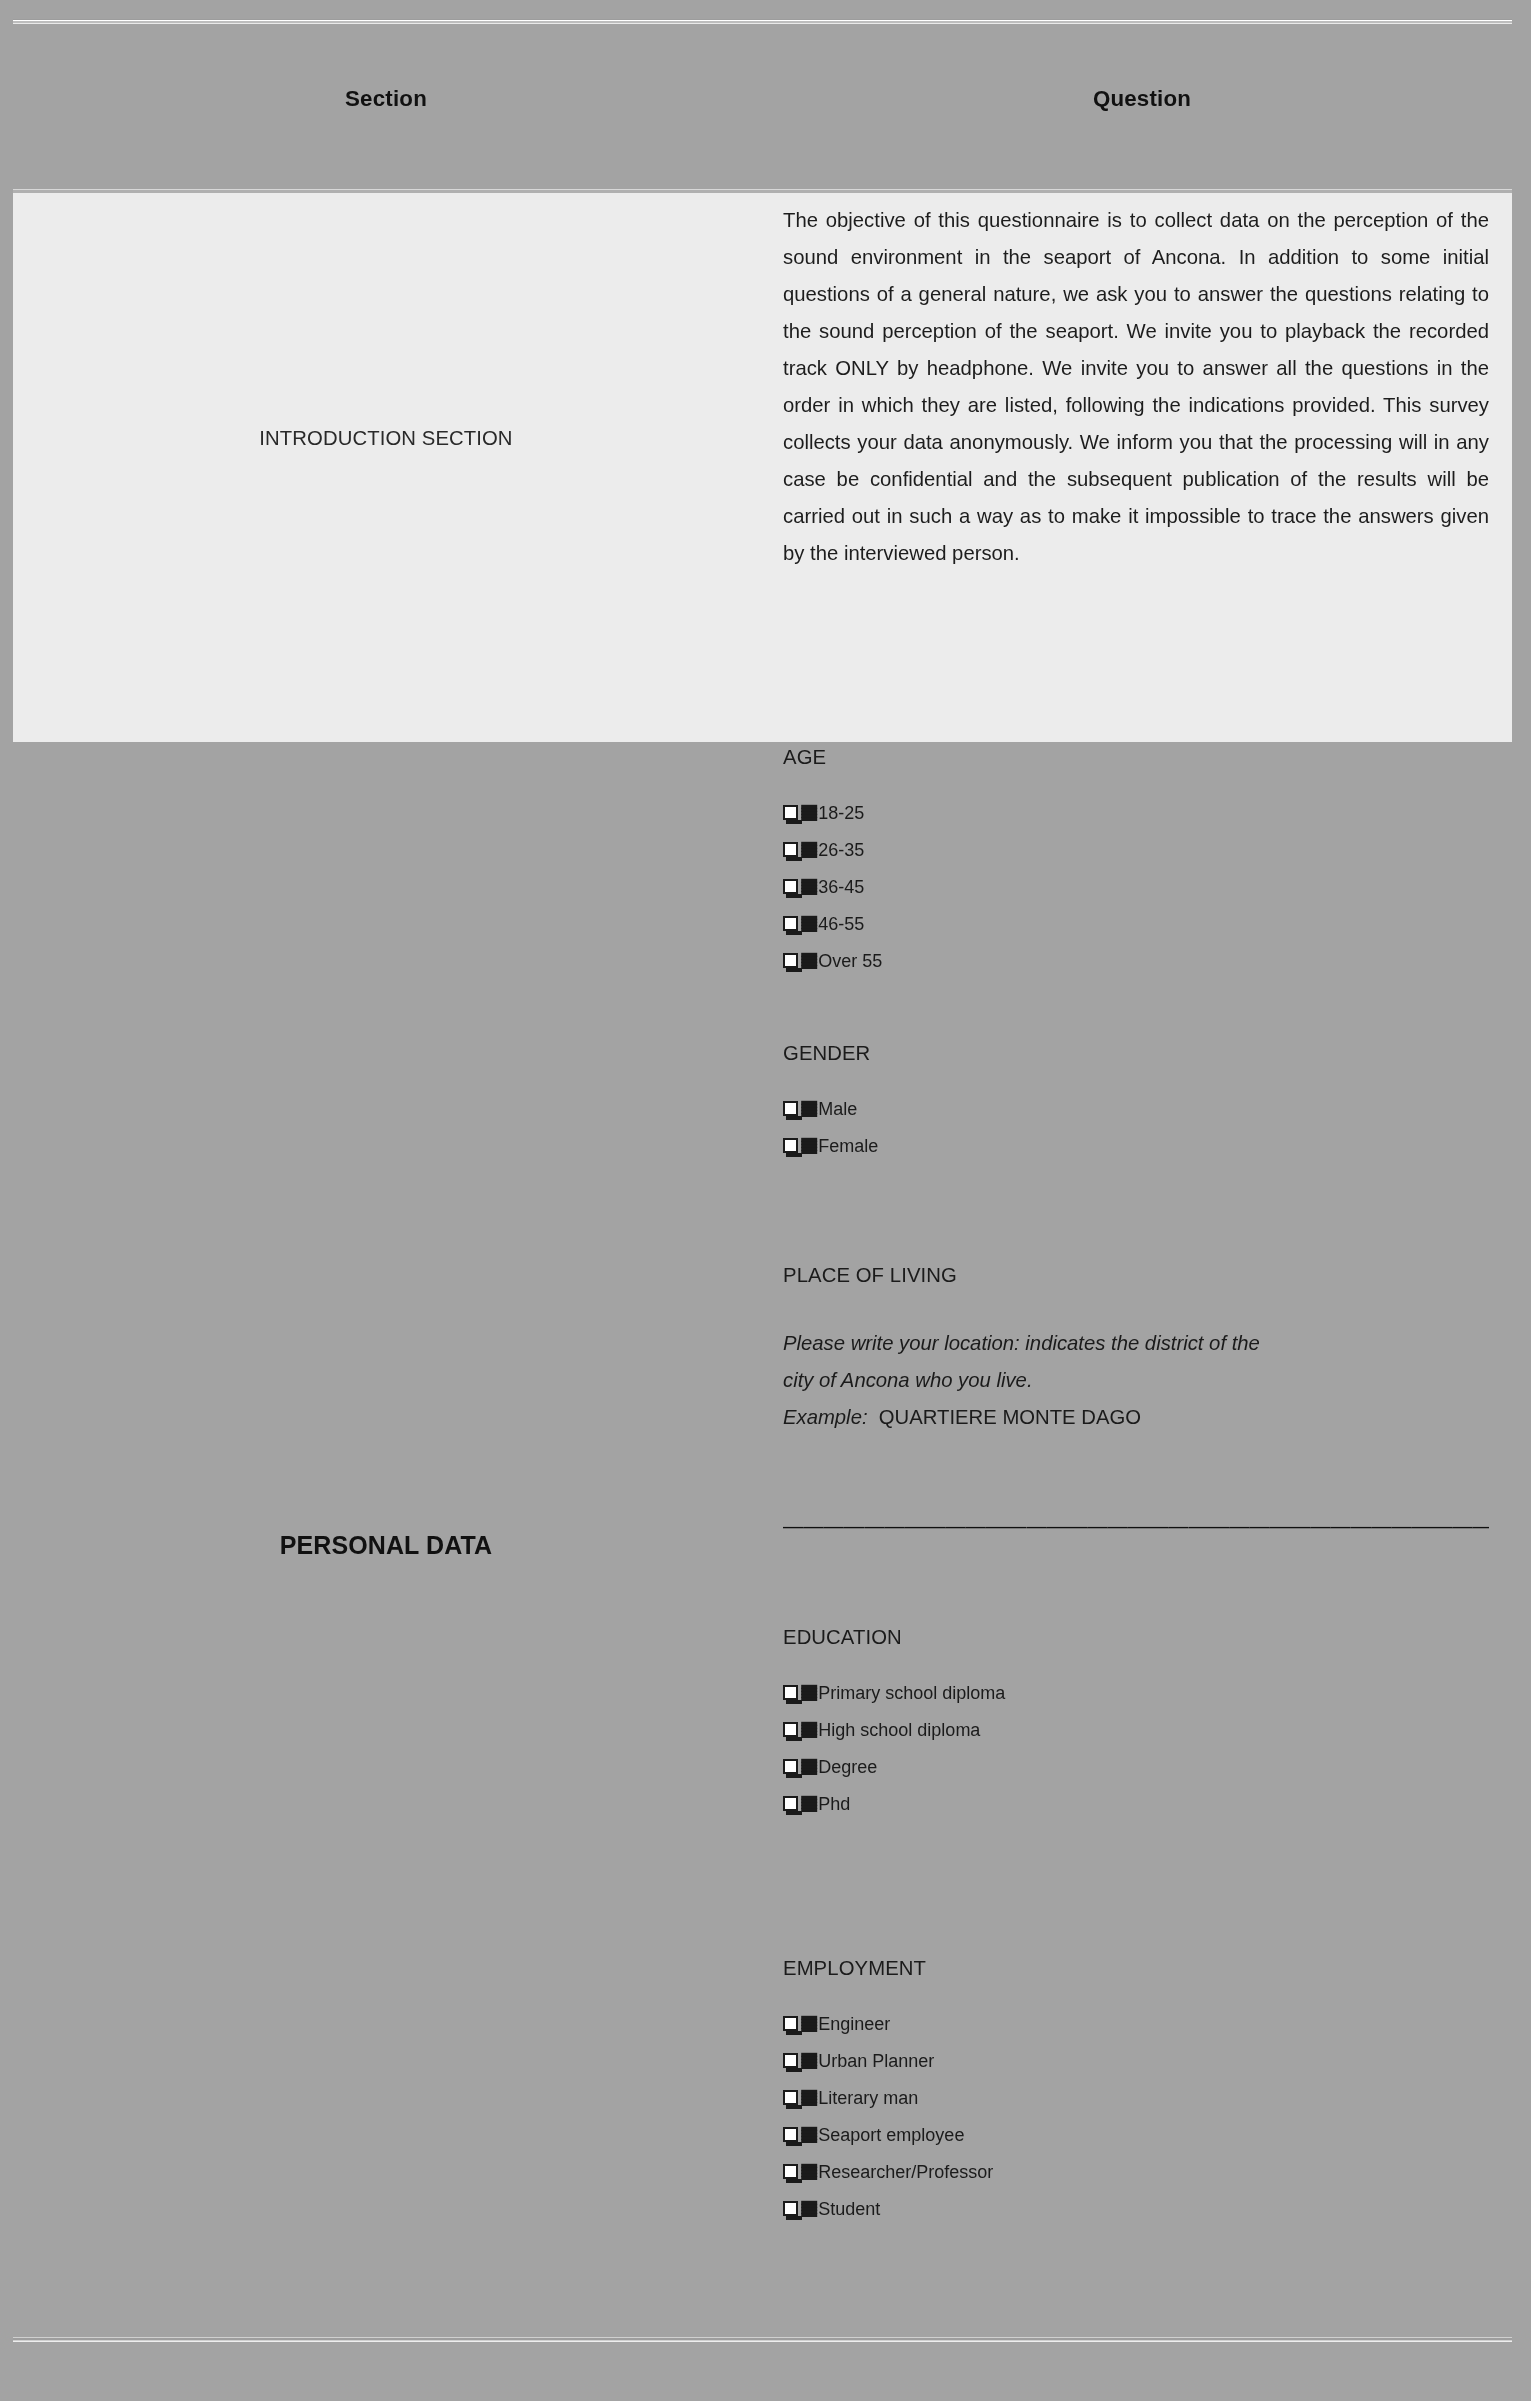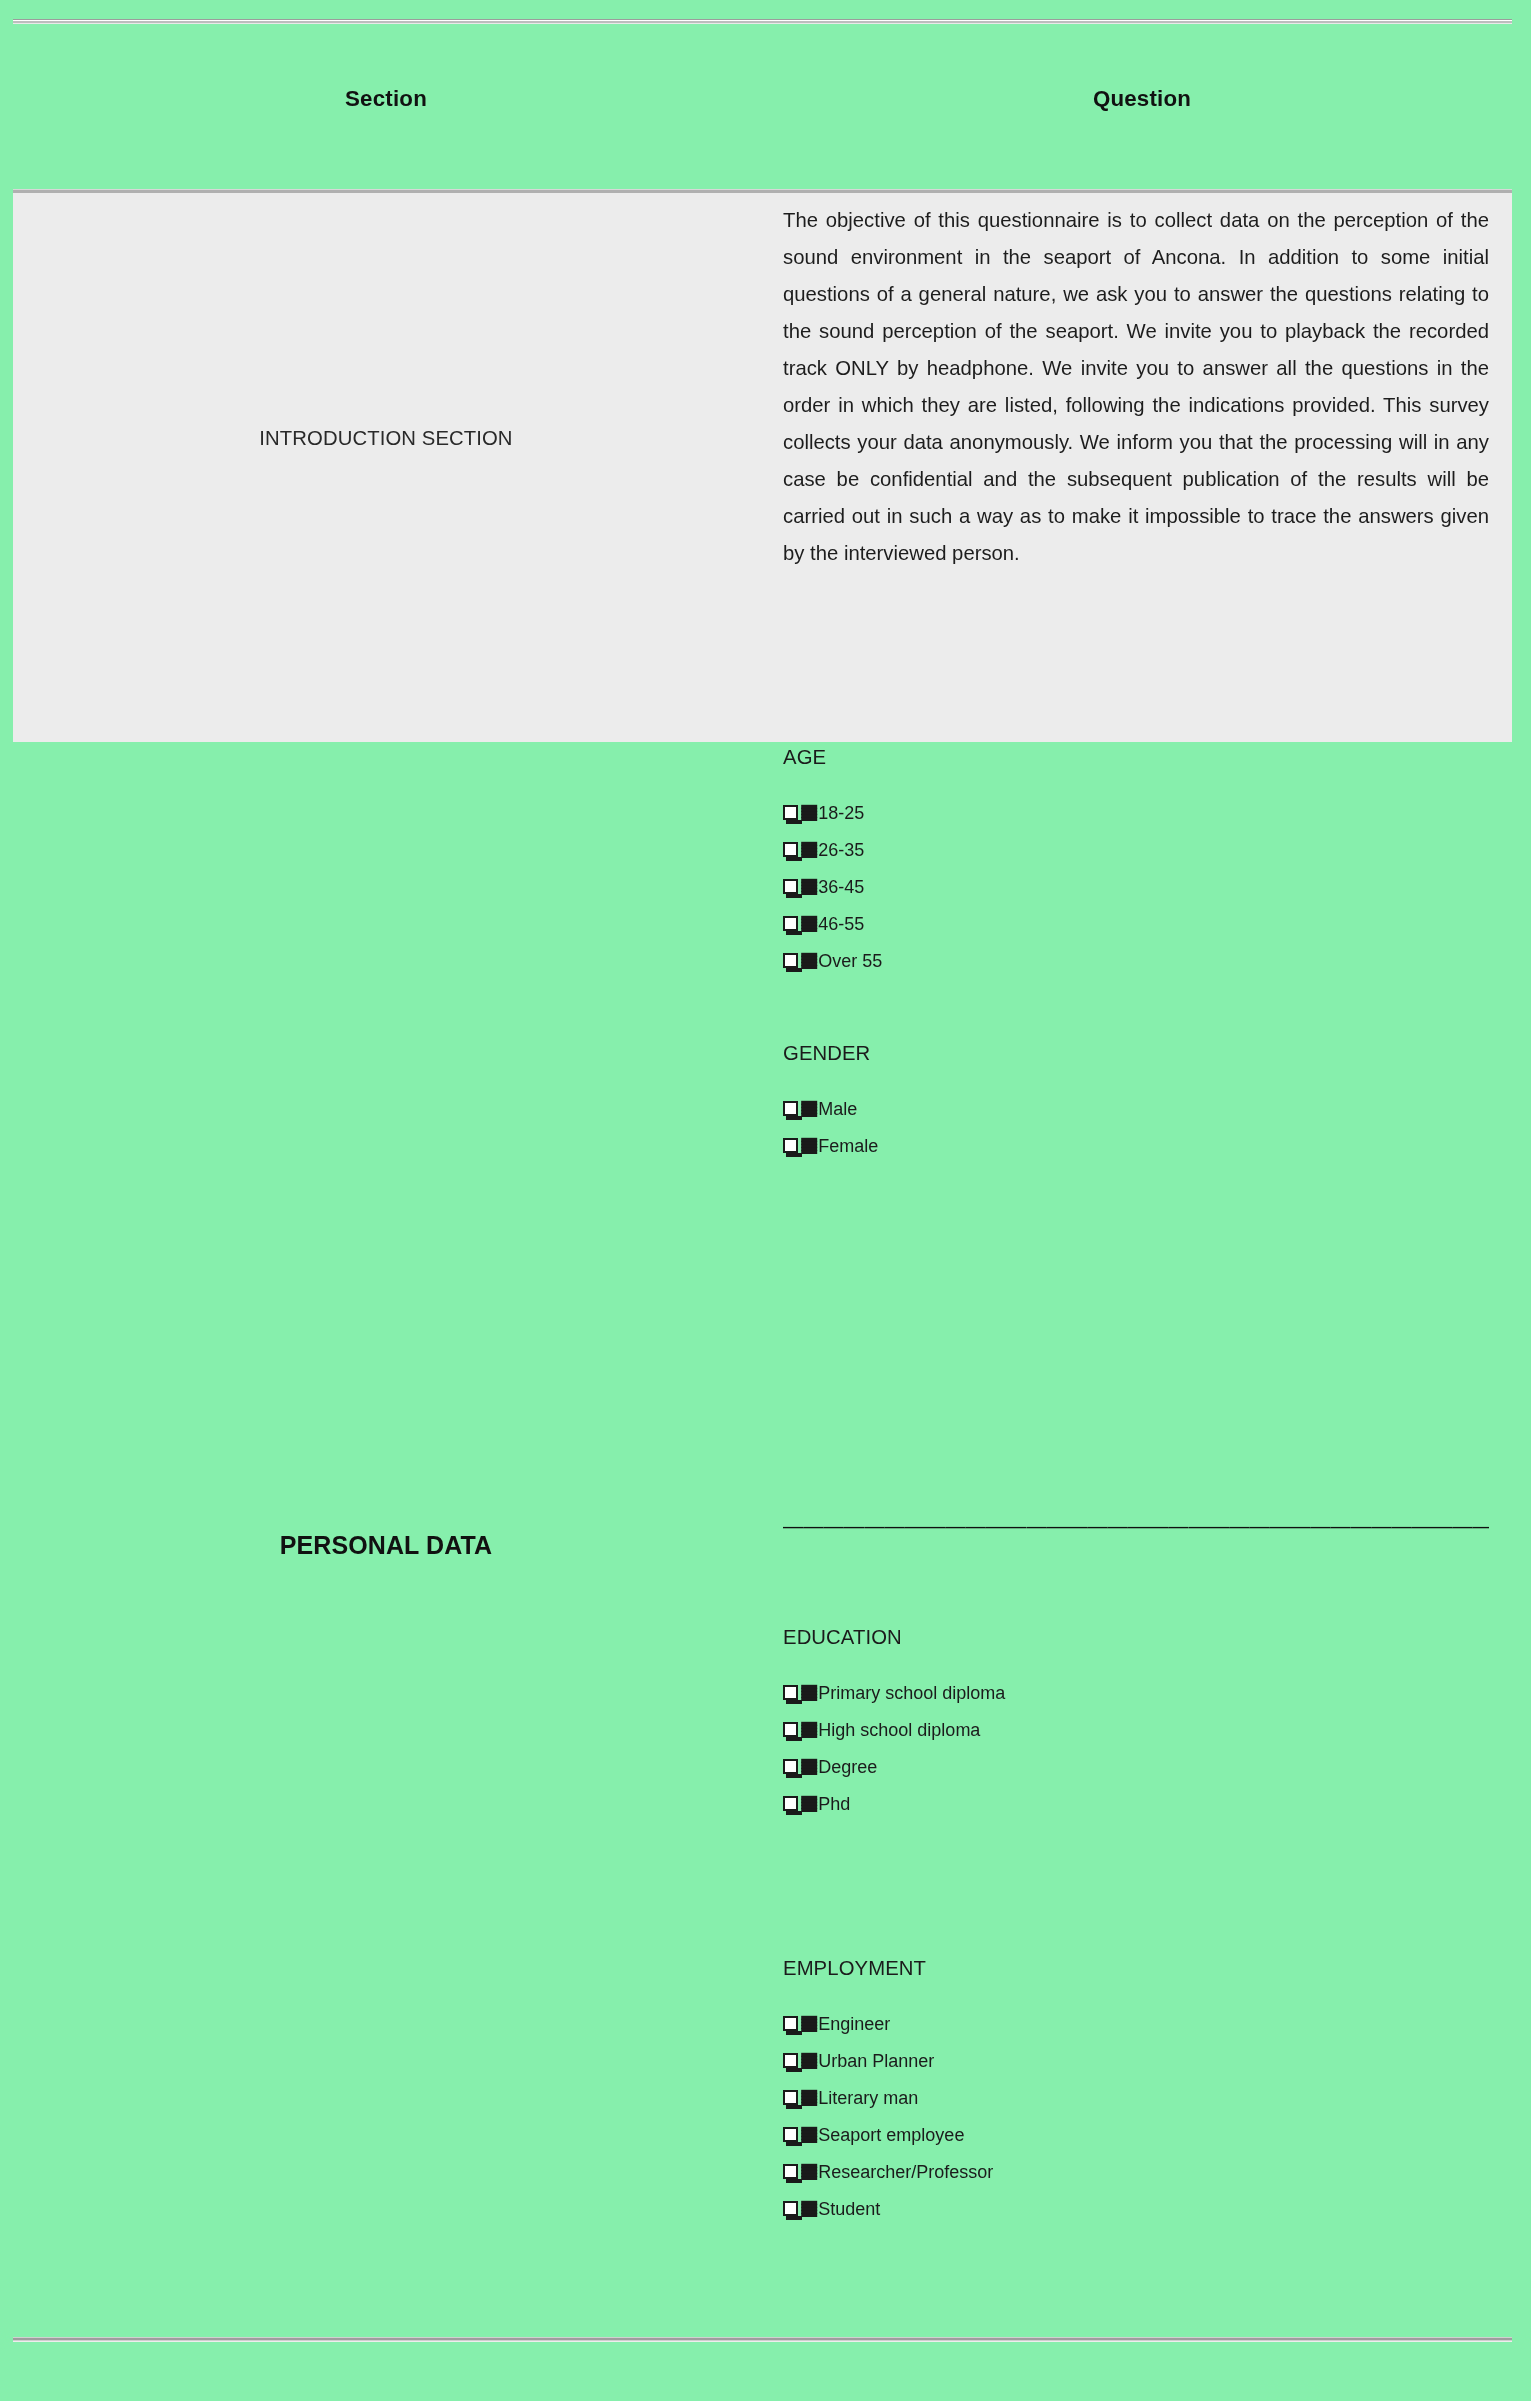--- a/index.html
+++ b/index.html
@@ -12,21 +12,21 @@
     font-family: "Liberation Sans", "DejaVu Sans", sans-serif;
     color: #1a1a1a;
     -webkit-font-smoothing: antialiased;
   }
 
   
   .page {
     position: relative;
     width: 1532px;
     height: 2401px;
-    background: #86efac;
+    background: #a3a3a3;
     overflow: hidden;
     box-sizing: border-box;
   }
 
   
   .rule-top {
     position: absolute;
     left: 12.7px;
     top: 19.3px;
     width: 1499px;
@@ -264,20 +264,28 @@
         <span class="cbx"></span>
         <span class="opt-label">Male</span>
       </li>
       <li class="opt">
         <span class="cbx"></span>
         <span class="opt-label">Female</span>
       </li>
     </ul>
   </div>
 
+  <div class="qcol" style="top:1264px;">
+    <div class="grp-title">PLACE OF LIVING</div>
+    <div class="hint" style="margin-top:38px;">
+      <span class="hint-lead">Please write your location: indicates the district of the</span><br>
+      <span class="hint-lead">city of Ancona who you live.</span><br>
+      <span class="hint-lead">Example:</span><span class="hint-upright">&nbsp; </span><span class="hint-upright">QUARTIERE MONTE DAGO</span>
+    </div>
+  </div>
 
   <div class="qcol dashline" style="top:1515px;">———————————————————————————————————————</div>
 
   <div class="qcol" style="top:1626px;">
     <div class="grp-title">EDUCATION</div>
     <ul class="opts" style="margin-top:26.4px;">
       <li class="opt">
         <span class="cbx"></span>
         <span class="opt-label">Primary school diploma</span>
       </li>

